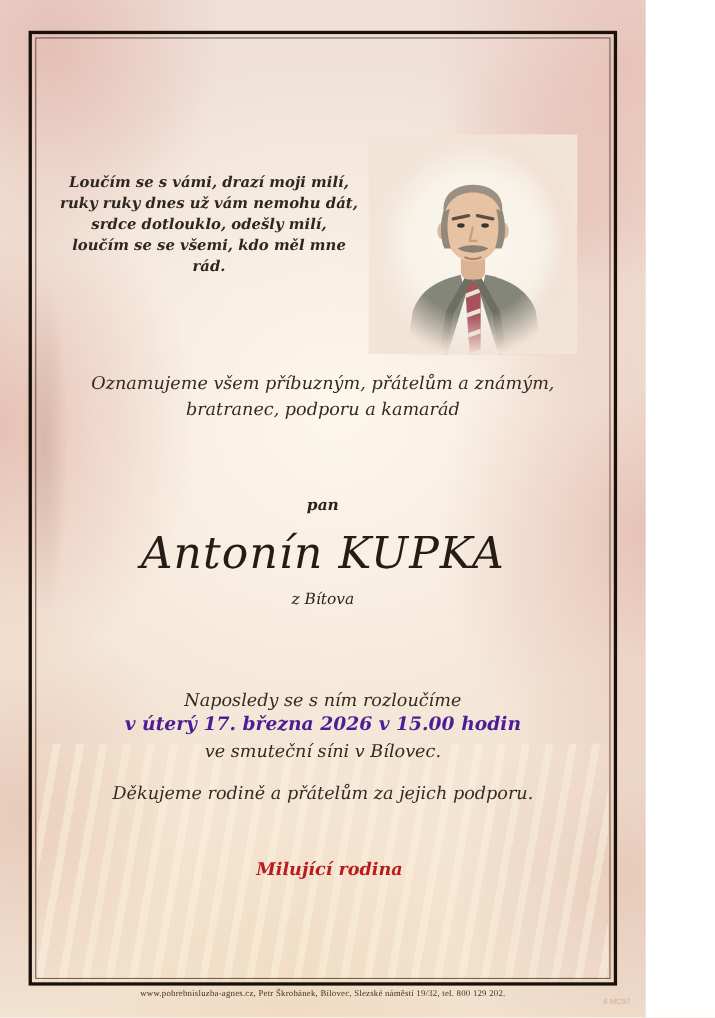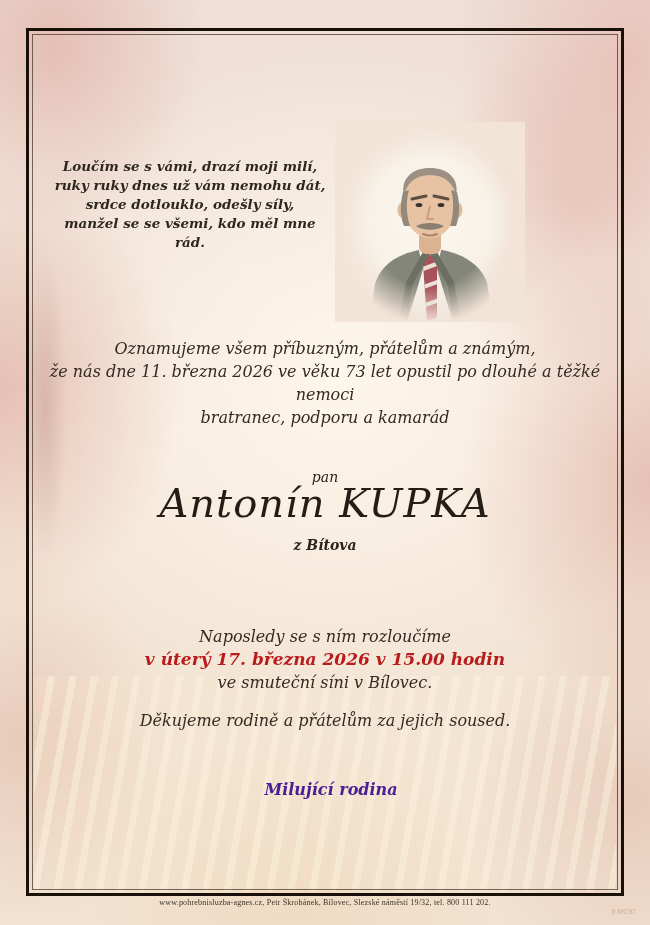--- a/index.html
+++ b/index.html
@@ -1,18 +1,18 @@
 <!DOCTYPE html>
 <html><head>
 <meta charset="utf-8">
 <style>
   html,body{margin:0;padding:0;}
   .page{
     position:relative;
-    width:650px;height:925px;
+    width:587px;height:925px;
     overflow:hidden;
     font-family:"DejaVu Serif", serif;
     color:#2b241d;
     background:#f2e4d8;
   }
   
   .bg{
     position:absolute;inset:0;
     background:
       radial-gradient(220px 260px at 8% 5%,  rgba(214,150,140,.45), transparent 70%),
@@ -38,45 +38,45 @@
     opacity:.85;
   }
   
   .frame{position:absolute;left:26px;top:28px;right:26px;bottom:29px;border:3px solid #191009;}
   .frame-inner{position:absolute;inset:3px;border:1px solid rgba(72,58,46,.75);}
   
   .txt{position:absolute;text-align:center;}
   .poem{left:52px;top:157px;width:276px;font-size:13.5px;line-height:19px;font-weight:bold;font-style:italic;color:#2e2720;}
   .photo{position:absolute;left:335px;top:122px;width:190px;height:200px;}
   .announce{left:30px;right:30px;top:337px;font-size:16px;line-height:23px;font-style:italic;color:#332b22;text-align:center;}
-  .salutation{left:0;right:0;top:469px;font-size:14px;font-weight:normal;font-style:italic;}
+  .salutation{left:0;right:0;top:452px;font-size:14px;font-weight:bold;font-style:italic;}
   .name{left:0;right:0;top:479px;font-size:40px;font-weight:normal;font-style:italic;letter-spacing:1px;color:#241d16;margin:1px;}
-  .origin{left:0;right:0;top:537px;font-size:14px;font-weight:bold;font-style:italic;}
+  .origin{left:0;right:0;top:537px;font-size:14px;font-weight:normal;font-style:italic;}
   .farewell{left:30px;right:30px;top:625px;font-size:16px;line-height:23px;font-style:italic;color:#332b22;}
-  .farewell .strong{font-size:17px;font-weight:bold;color:#b91c1c;}
+  .farewell .strong{font-size:17px;font-weight:bold;color:#4c1d95;}
   .thanks{left:30px;right:30px;top:711px;font-size:16px;font-style:italic;color:#332b22;}
-  .signature{left:0;right:0;top:780px;font-size:16px;font-weight:bold;font-style:italic;color:#4c1d95;margin-left:12px;}
+  .signature{left:0;right:0;top:780px;font-size:16px;font-weight:bold;font-style:italic;color:#b91c1c;margin-left:12px;}
   .footer{left:0;right:0;top:898px;font-family:"Liberation Serif", serif;font-size:8px;letter-spacing:.2px;color:#3c332a;}
   .print-code{position:absolute;right:14px;top:908px;font-family:"Liberation Sans", sans-serif;font-size:7px;color:rgba(180,135,115,.55);}
 </style>
 </head>
 <body>
 
 <div class="page">
   <div class="bg"></div>
   <div class="road"></div>
   <div class="frame">
     <div class="frame-inner"></div>
   </div>
 
   <div class="txt poem">
     <div>Loučím se s vámi, drazí moji milí,</div>
     <div>ruky ruky dnes už vám nemohu dát,</div>
-    <div>srdce dotlouklo, odešly síly,</div>
-    <div>manžel se se všemi, kdo měl mne rád.</div>
+    <div>srdce dotlouklo, odešly milí,</div>
+    <div>loučím se se všemi, kdo měl mne rád.</div>
   </div>
 
   <div class="photo">
     <svg width="190" height="200" viewBox="0 0 190 200">
       <defs>
         <radialGradient id="photoBg" cx="50%" cy="48%" r="55%">
           <stop offset="0%" stop-color="#fbf8f2"></stop>
           <stop offset="70%" stop-color="#f7f0e5"></stop>
           <stop offset="100%" stop-color="#f2e4d7" stop-opacity="0"></stop>
         </radialGradient>
@@ -129,32 +129,31 @@
 
       <path d="M81,104 C88,100 102,100 109,104 C102,109 88,109 81,104 Z" fill="#897f72"></path>
       <path d="M88,112 Q95,115 102,112" stroke="#b0836d" stroke-width="2" fill="none" stroke-linecap="round"></path>
 
       <rect width="190" height="200" fill="url(#fade)"></rect>
     </svg>
   </div>
 
   <div class="txt announce">
     <div>Oznamujeme všem příbuzným, přátelům a známým,</div>
-    <div>že nás dne 11. března 2026 ve věku 73 let opustil po dlouhé a těžké nemoci</div>
     <div>bratranec, podporu a kamarád</div>
   </div>
 
   <div class="txt salutation">pan</div>
   <h1 class="txt name">Antonín KUPKA</h1>
   <div class="txt origin">z Bítova</div>
 
   <div class="txt farewell">
     <div>Naposledy se s ním rozloučíme</div>
     <div class="strong">v úterý 17. března 2026 v 15.00 hodin</div>
     <div>ve smuteční síni v Bílovec.</div>
   </div>
 
-  <div class="txt thanks">Děkujeme rodině a přátelům za jejich soused.</div>
+  <div class="txt thanks">Děkujeme rodině a přátelům za jejich podporu.</div>
   <div class="txt signature">Milující rodina</div>
 
-  <div class="txt footer">www.pohrebnisluzba-agnes.cz, Petr Škrobánek, Bílovec, Slezské náměstí 19/32, tel. 800 111 202.</div>
+  <div class="txt footer">www.pohrebnisluzba-agnes.cz, Petr Škrobánek, Bílovec, Slezské náměstí 19/32, tel. 800 129 202.</div>
   <div class="print-code">6 MC97</div>
 </div>
 
 </body></html>

